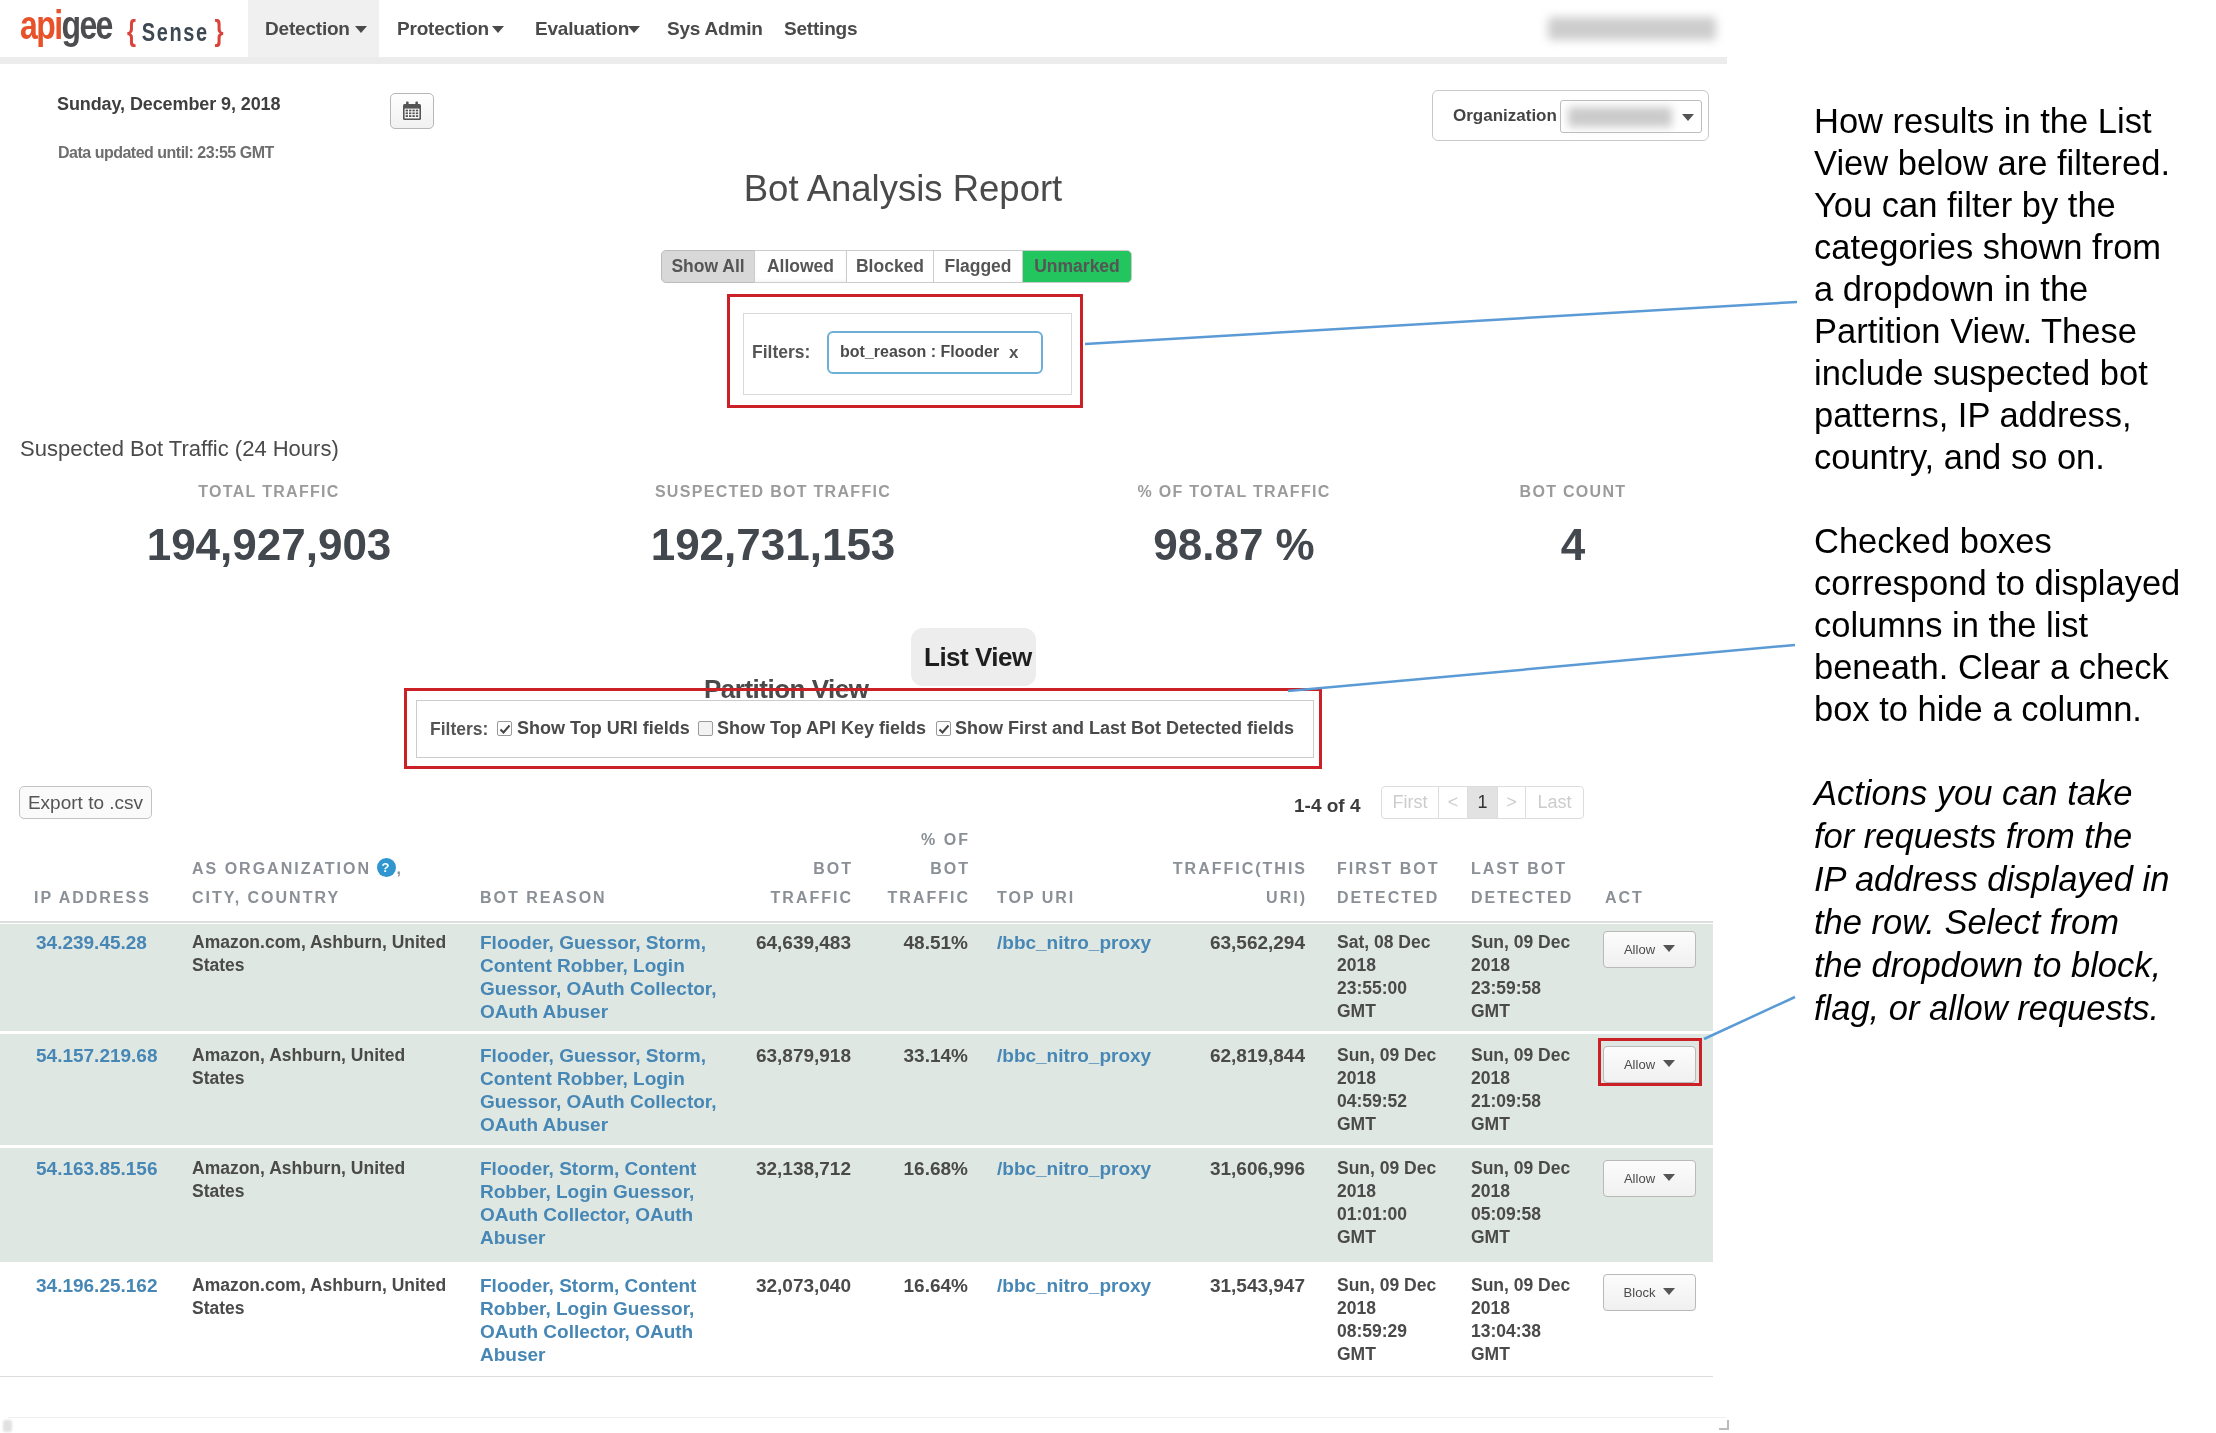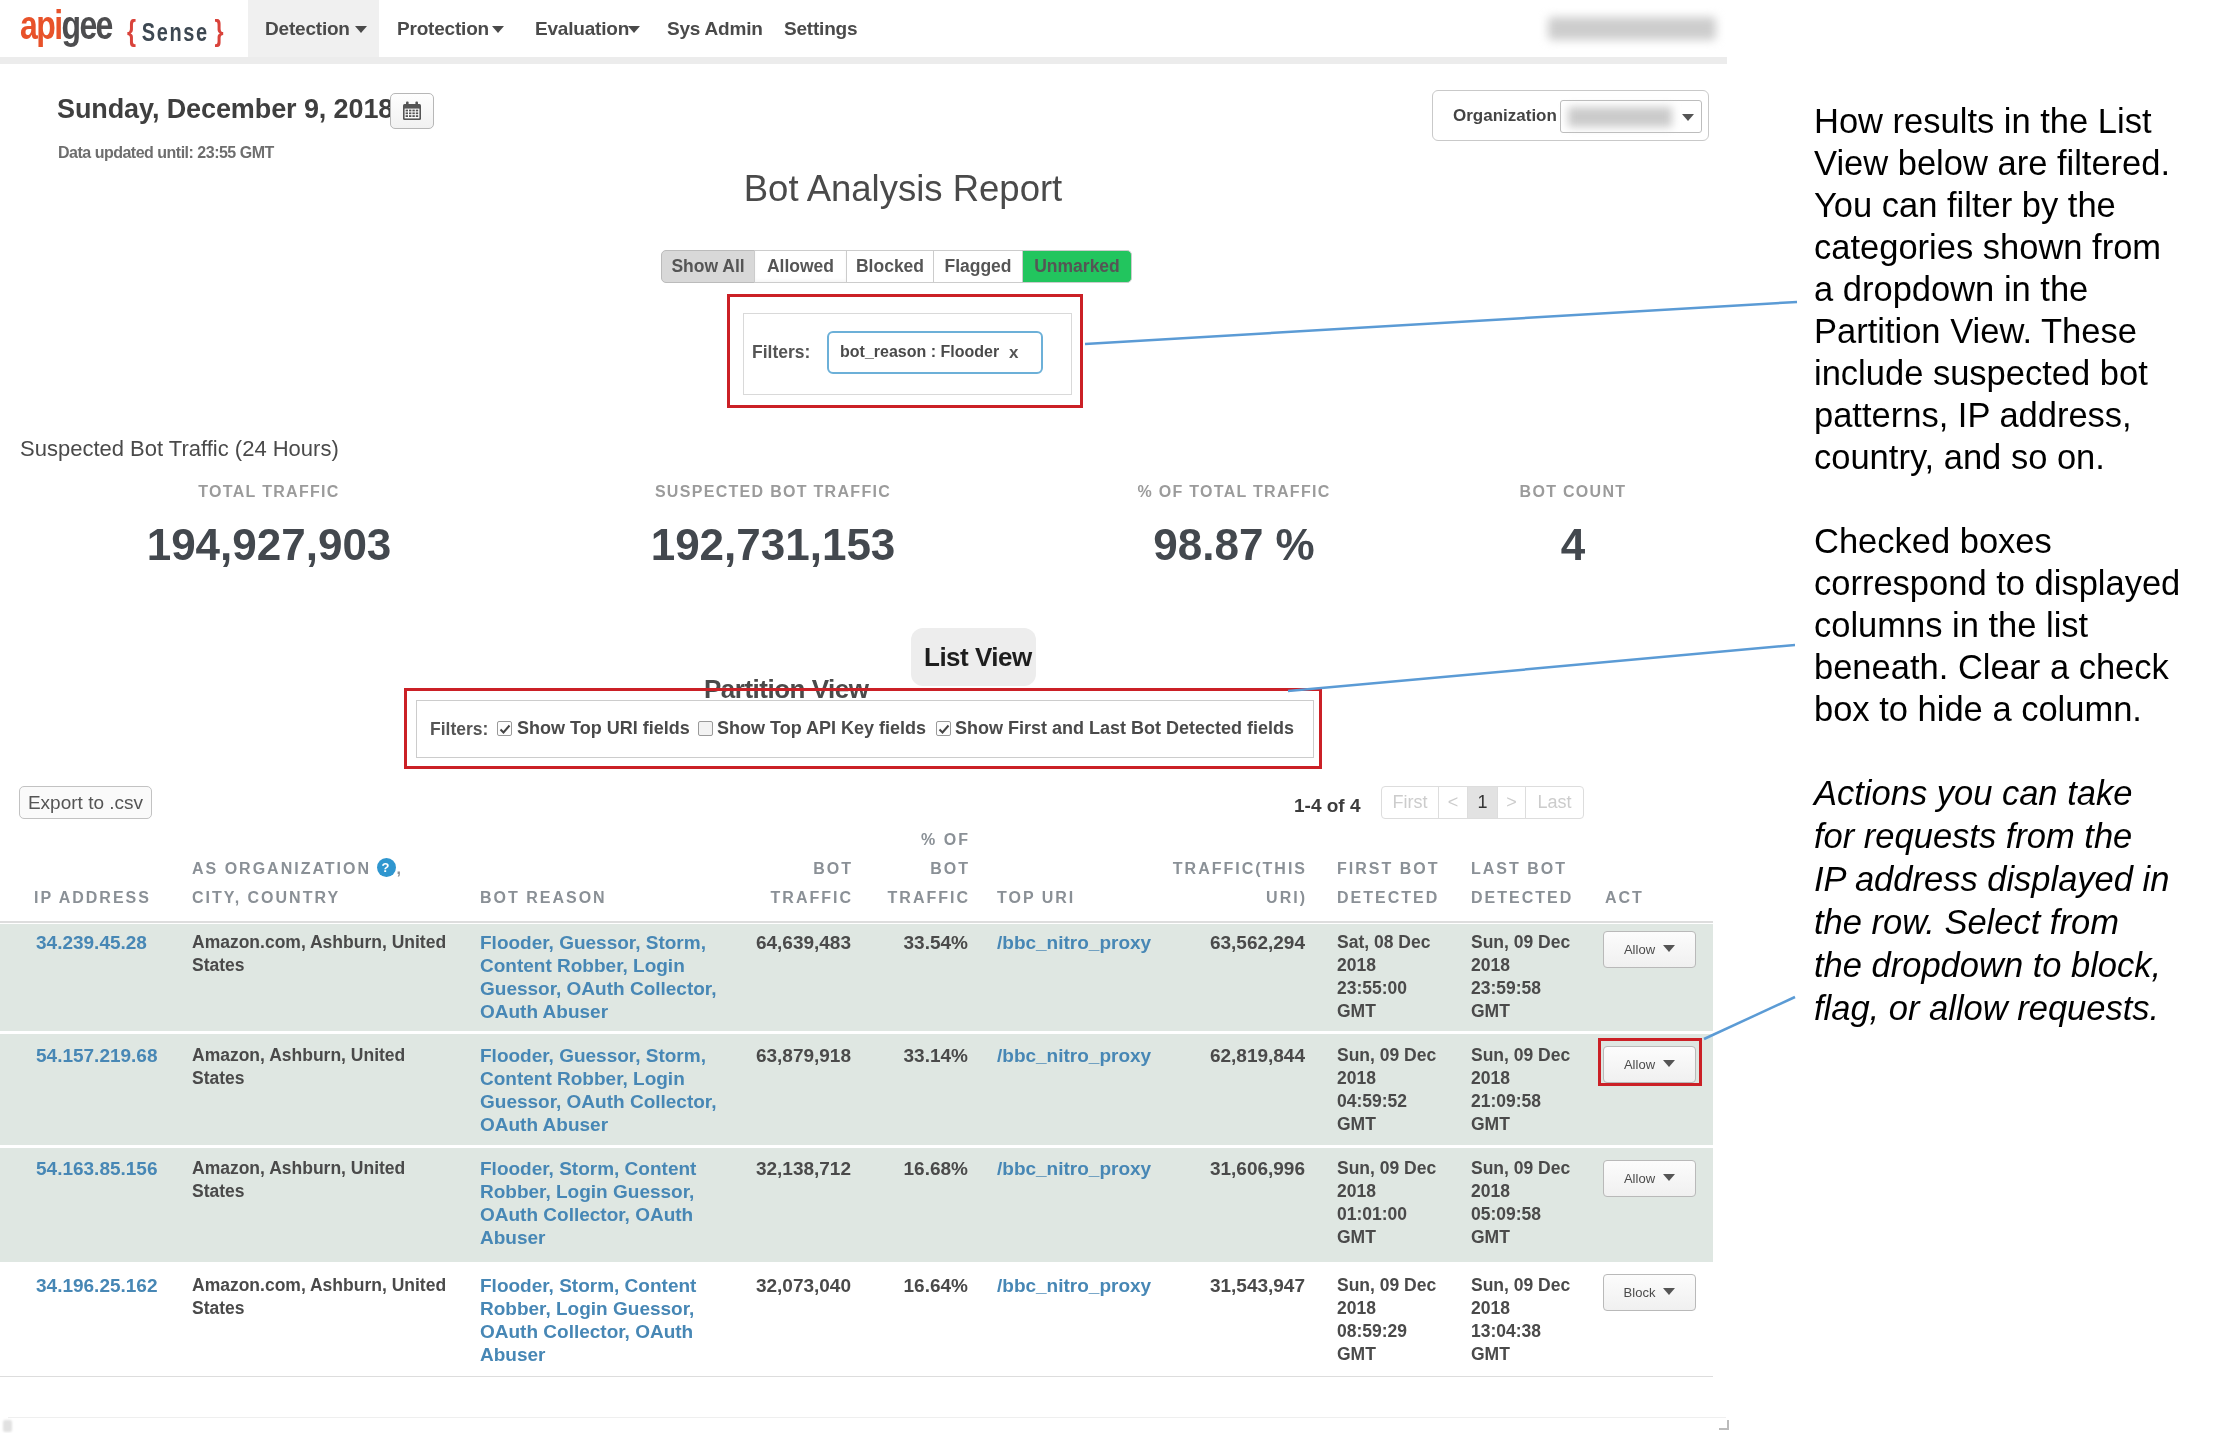--- a/index.html
+++ b/index.html
@@ -31,21 +31,21 @@
         <span class="abs" style="left:628px;top:26px;width:0;height:0;border-left:6px solid transparent;border-right:6px solid transparent;border-top:7px solid #4a4a4a;"></span>
     <span class="abs" style="left:667px;top:18px;">Sys Admin</span>
     <span class="abs" style="left:784px;top:18px;">Settings</span>
   </div>
 
   <div class="abs" style="left:1548px;top:17px;width:168px;height:23px;background:#cdcdcd;border-radius:4px;filter:blur(5px);"></div>
 </div>
 
 <div class="abs" style="left:0;top:57px;width:1727px;height:7px;background:#ececec;"></div>
 
-<div class="abs" style="left:57px;top:94px;font-size:27px;font-weight:700;letter-spacing:-0.1px;color:#3f3f3f;">Sunday, December 9, 2018</div>
+<div class="abs" style="left:57px;top:94px;font-size:18px;font-weight:700;letter-spacing:-0.1px;color:#3f3f3f;">Sunday, December 9, 2018</div>
 
 <div class="abs" style="left:390px;top:93px;width:44px;height:36px;border:1px solid #b7b7b7;border-radius:5px;background:linear-gradient(#fefefe,#f1f1f1);">
   <svg width="20" height="20" viewBox="0 0 20 20" style="position:absolute;left:11px;top:7px;">
     <rect x="1" y="3" width="18" height="16" rx="1.5" fill="#555"></rect>
     <rect x="4" y="0.5" width="2.6" height="4.6" rx="1" fill="#555"></rect>
     <rect x="13.4" y="0.5" width="2.6" height="4.6" rx="1" fill="#555"></rect>
     <rect x="2.6" y="7.6" width="14.8" height="9.8" fill="#fff"></rect>
     <g fill="#555">
       <rect x="3.6" y="8.6" width="2.4" height="1.8"></rect>
           <rect x="7.0" y="8.6" width="2.4" height="1.8"></rect>
@@ -173,21 +173,21 @@
 
   <div class="abs" style="left:0;top:104px;width:1713px;height:107px;background:#dfe7e2;"></div>
   <div class="abs" style="left:0;top:214px;width:1713px;height:111px;background:#dfe7e2;"></div>
   <div class="abs" style="left:0;top:328px;width:1713px;height:114px;background:#dfe7e2;"></div>
   <div class="abs" style="left:0;top:444px;width:1713px;height:113px;border-bottom:1px solid #ddd;background:#fff;"></div>
 
   <div class="cell lnk" style="left:36px;top:111px;">34.239.45.28</div>
   <div class="cell" style="left:192px;top:111px;font-size:17.5px;">Amazon.com, Ashburn, United<br>States</div>
   <div class="cell lnk" style="left:480px;top:111px;">Flooder, Guessor, Storm,<br>Content Robber, Login<br>Guessor, OAuth Collector,<br>OAuth Abuser</div>
   <div class="cell" style="left:651px;top:111px;width:200px;text-align:right;">64,639,483</div>
-  <div class="cell" style="left:768px;top:111px;width:200px;text-align:right;">33.54%</div>
+  <div class="cell" style="left:768px;top:111px;width:200px;text-align:right;">48.51%</div>
   <div class="cell lnk" style="left:997px;top:111px;">/bbc_nitro_proxy</div>
   <div class="cell" style="left:1105px;top:111px;width:200px;text-align:right;">63,562,294</div>
   <div class="cell dt" style="left:1337px;top:111px;">Sat, 08 Dec<br>2018<br>23:55:00<br>GMT</div>
   <div class="cell dt" style="left:1471px;top:111px;">Sun, 09 Dec<br>2018<br>23:59:58<br>GMT</div>
   <div class="actbtn" style="left:1603px;top:111px;">Allow<span class="caret"></span></div>
 
   <div class="cell lnk" style="left:36px;top:224px;">54.157.219.68</div>
   <div class="cell" style="left:192px;top:224px;font-size:17.5px;">Amazon, Ashburn, United<br>States</div>
   <div class="cell lnk" style="left:480px;top:224px;">Flooder, Guessor, Storm,<br>Content Robber, Login<br>Guessor, OAuth Collector,<br>OAuth Abuser</div>
   <div class="cell" style="left:651px;top:224px;width:200px;text-align:right;">63,879,918</div>

